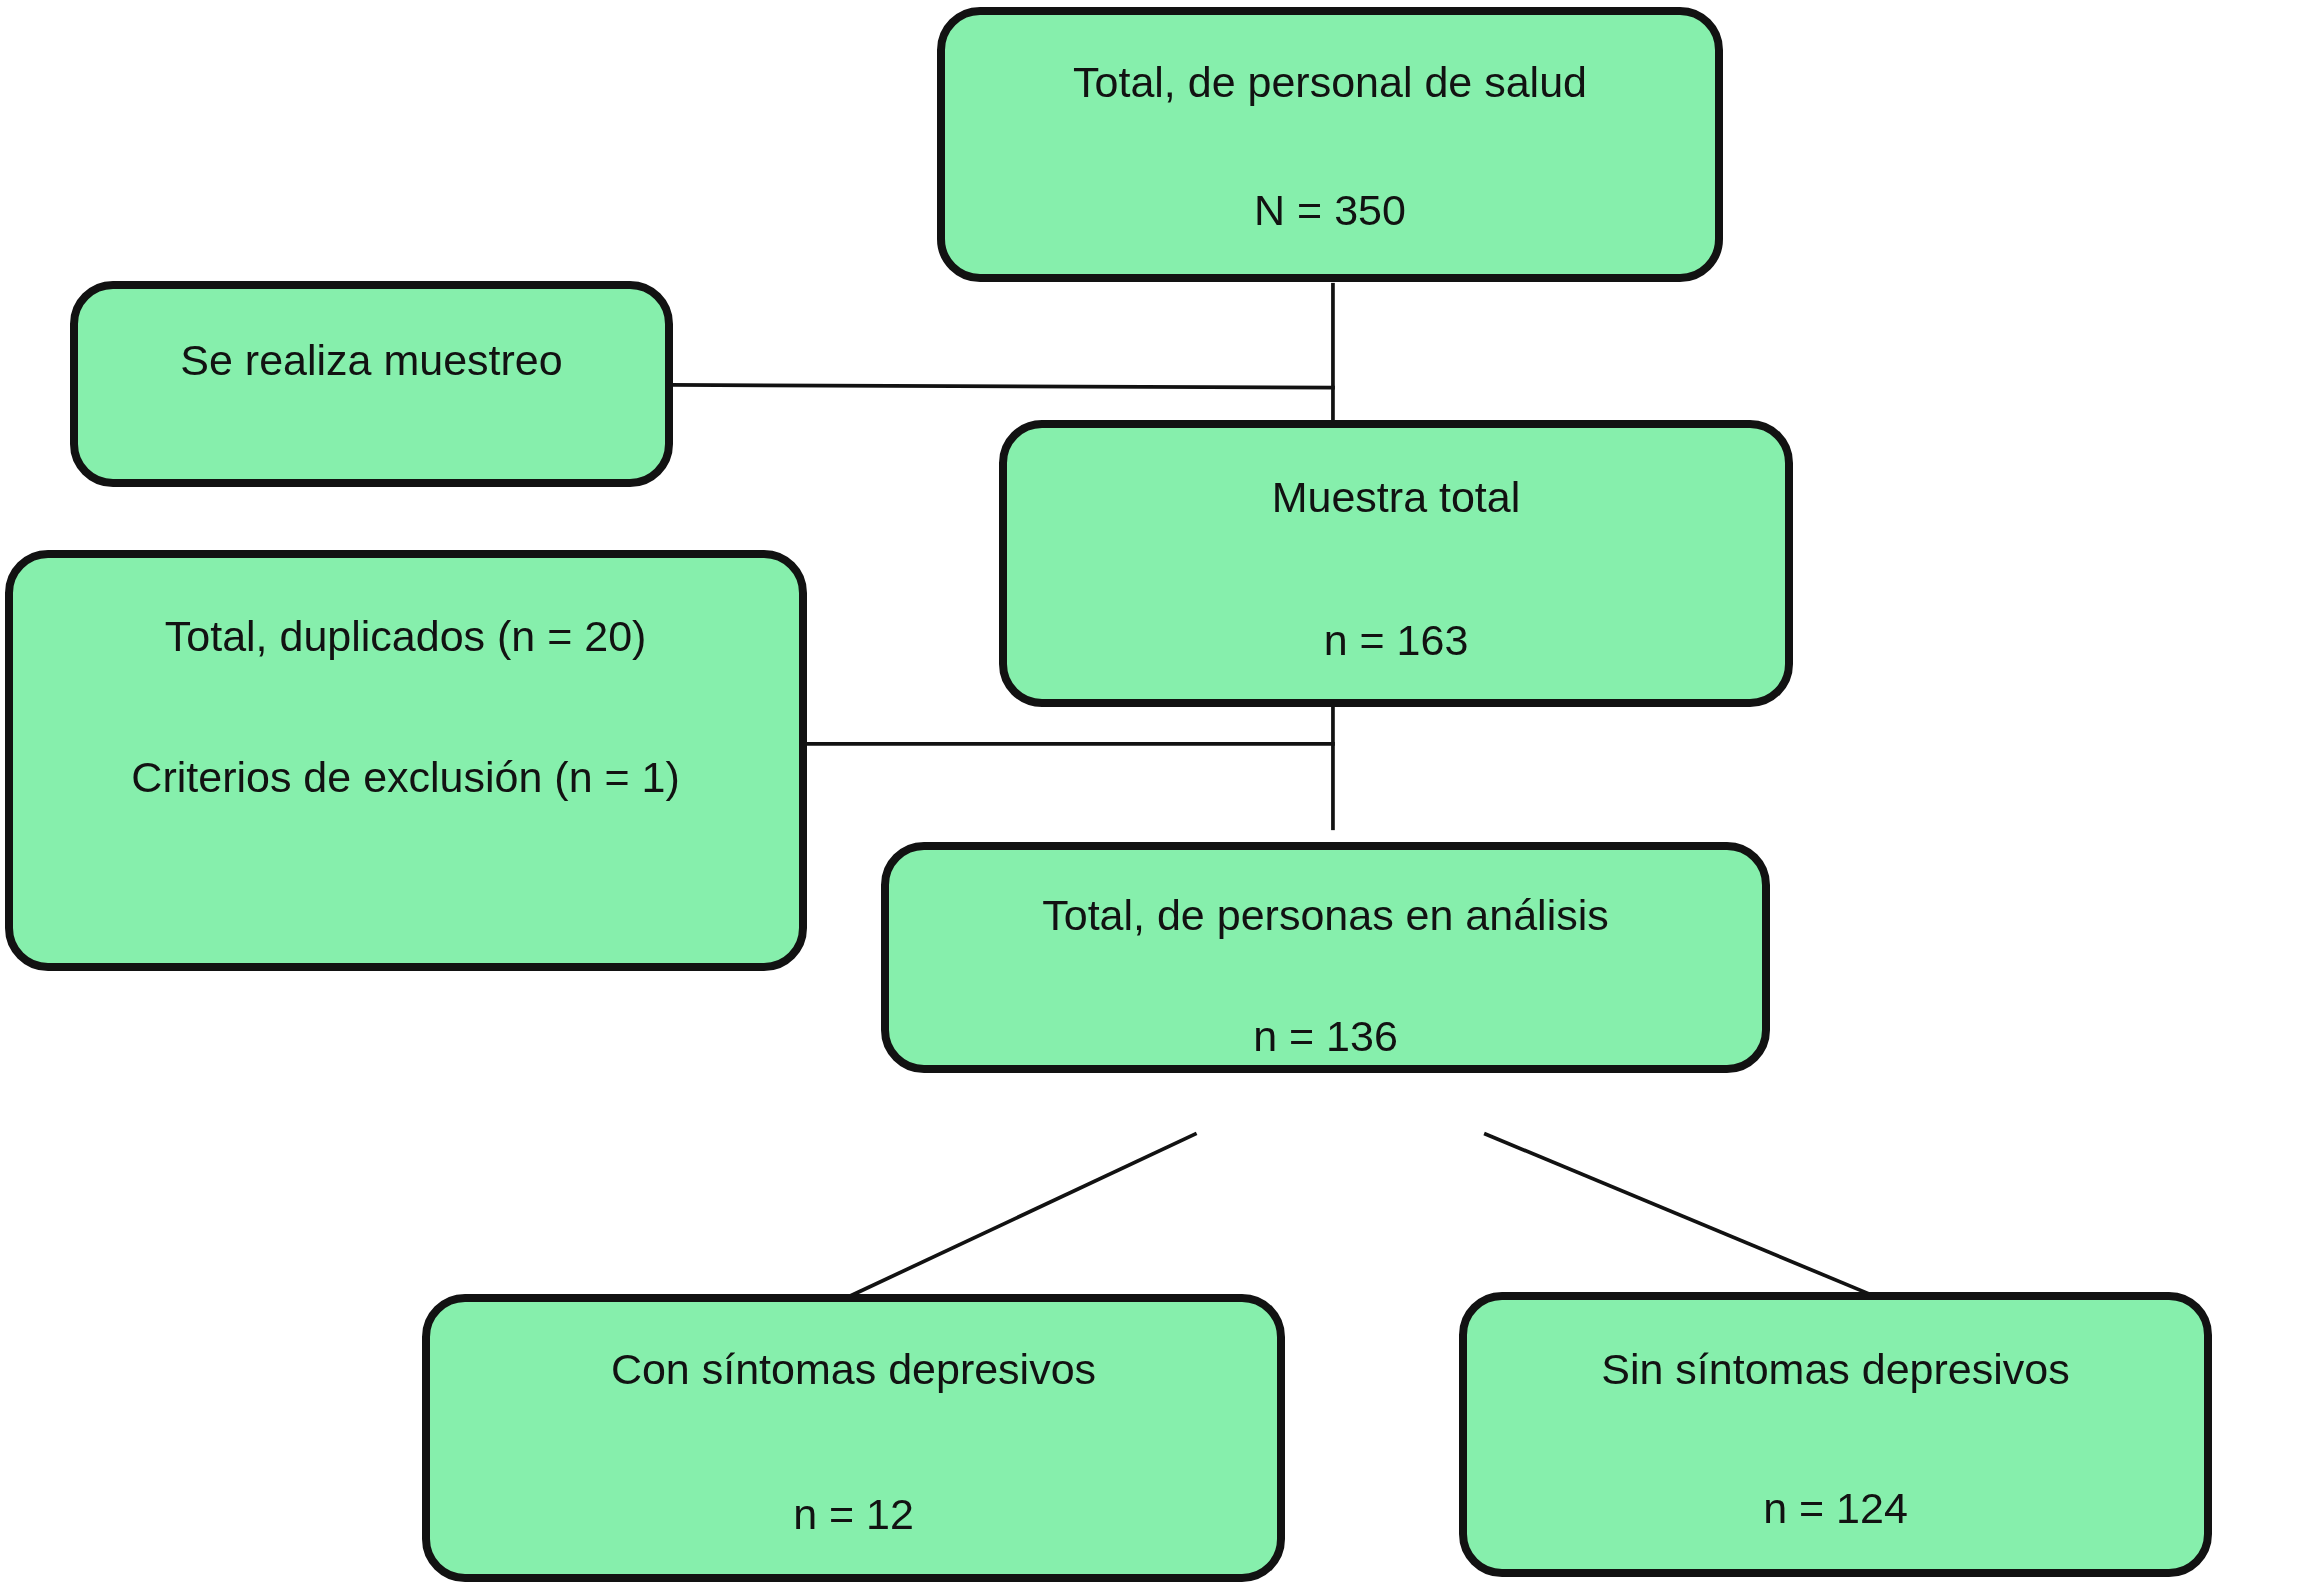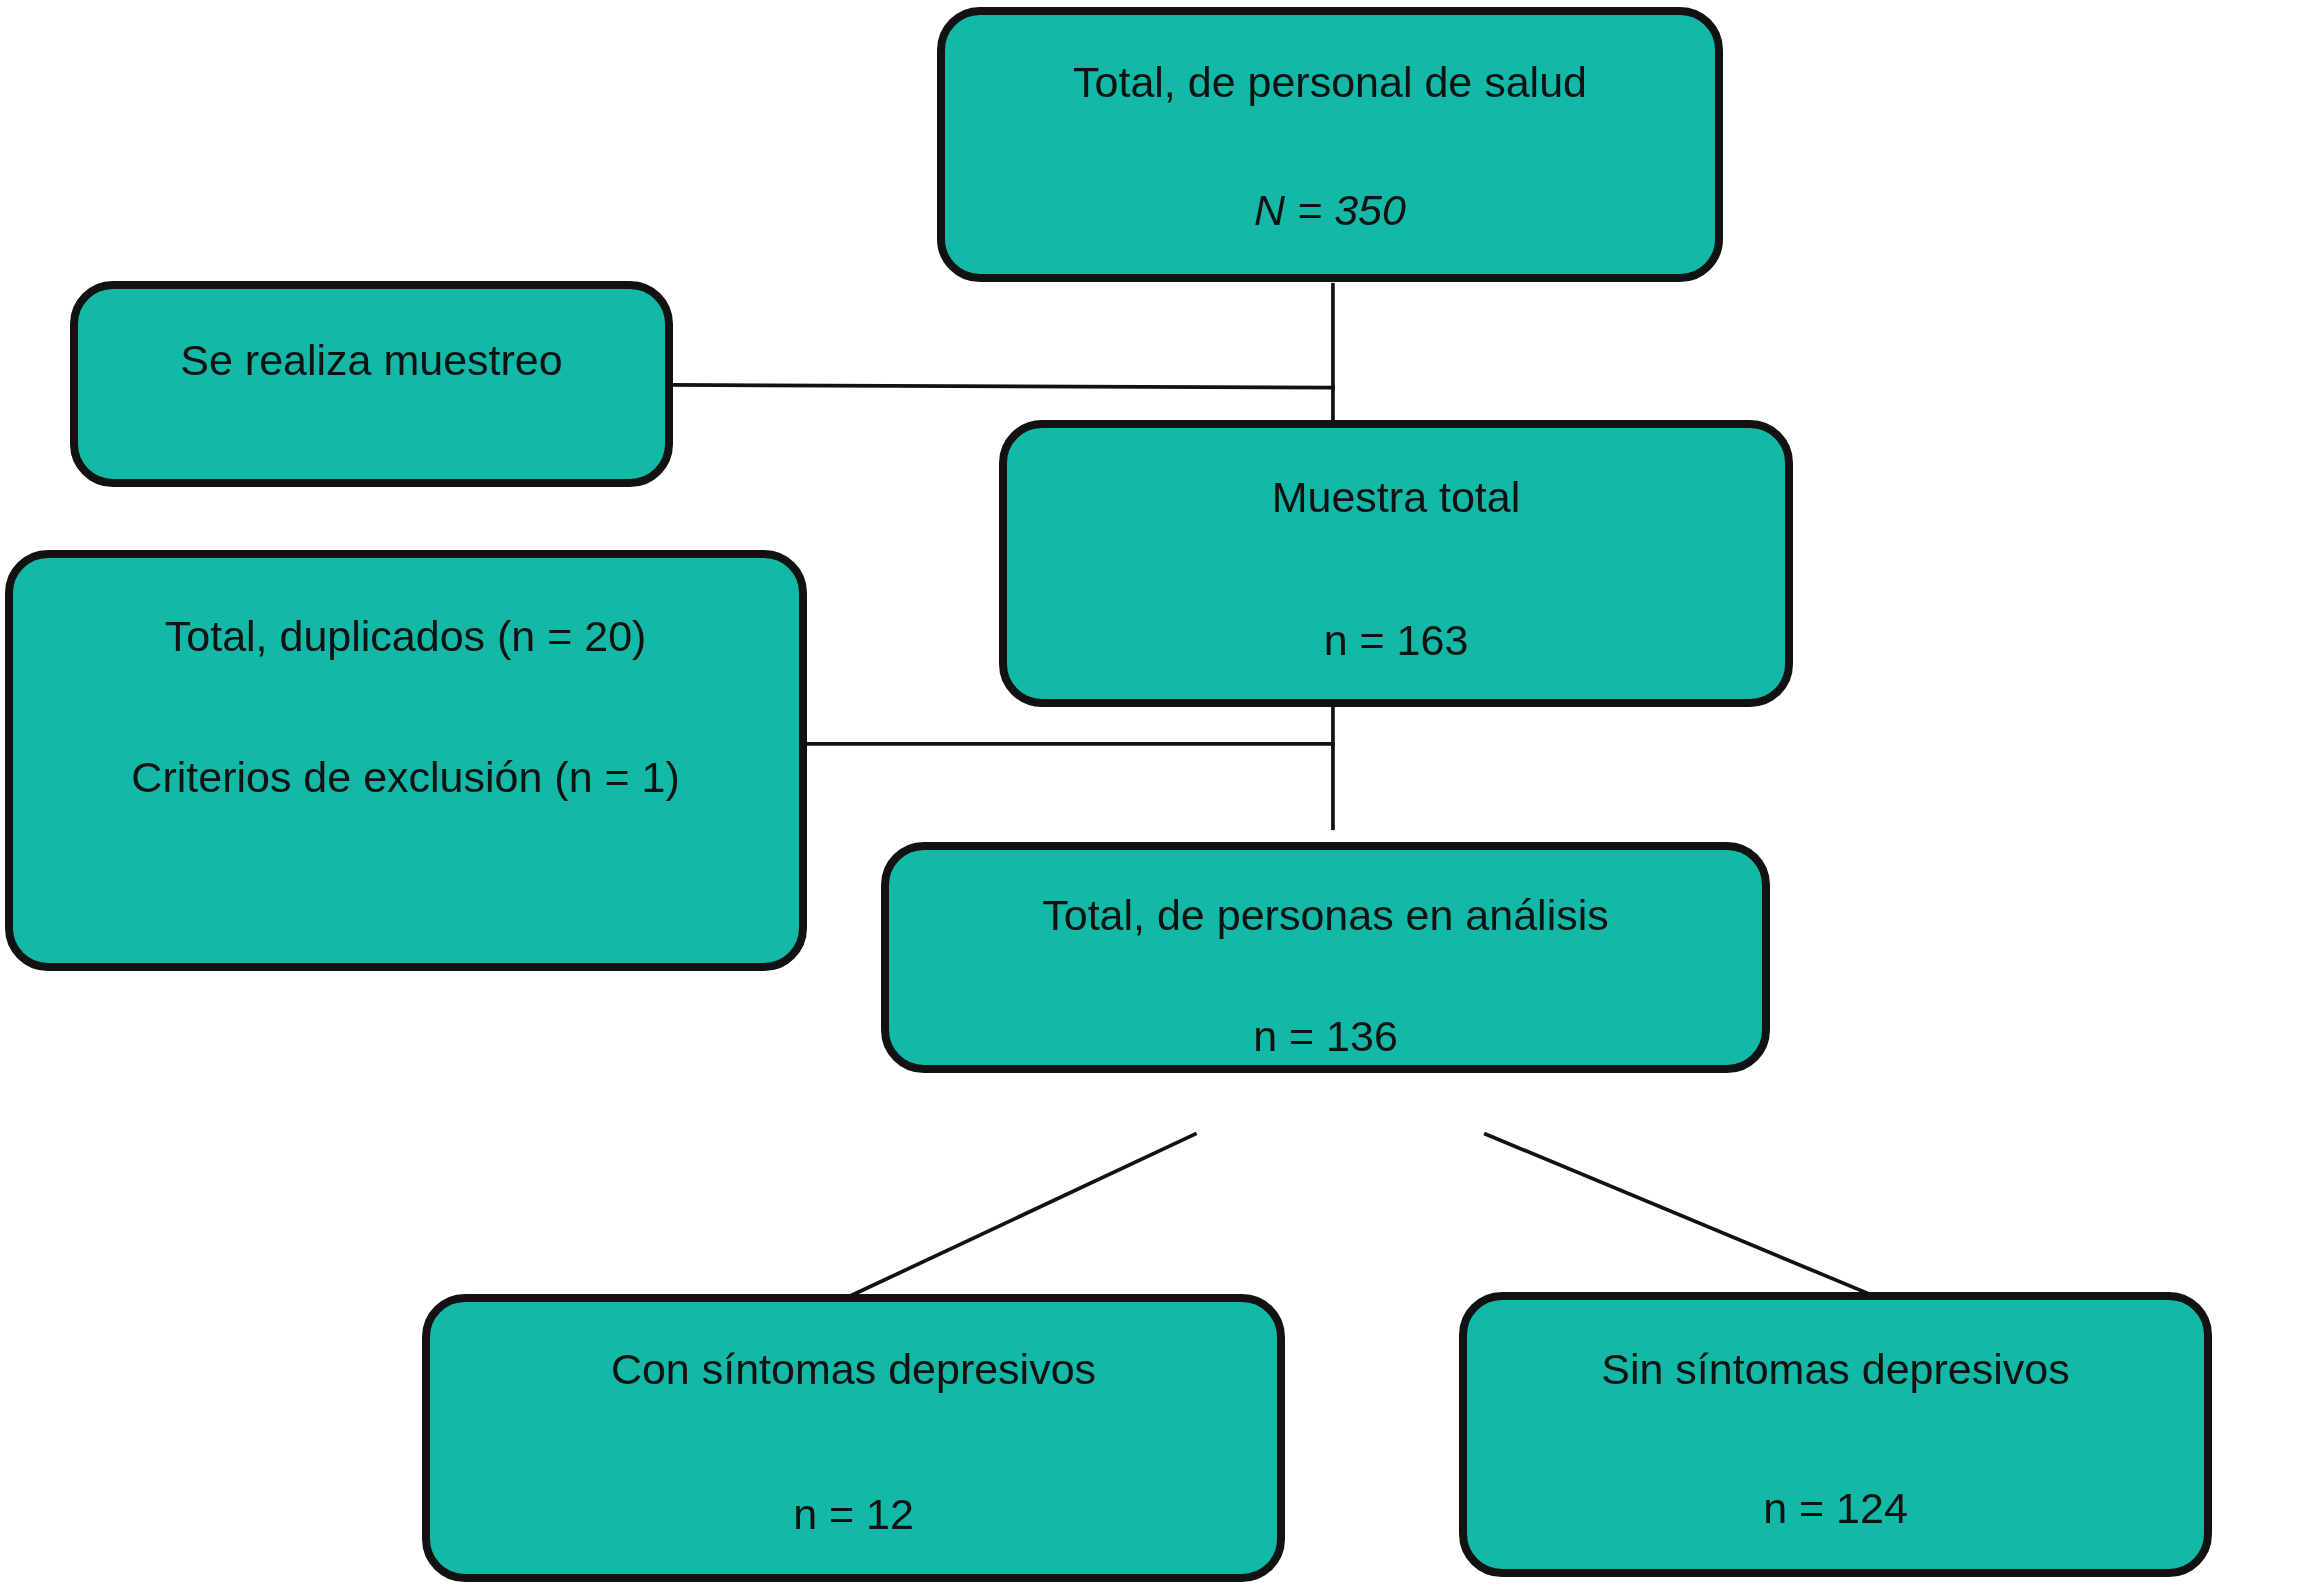--- a/index.html
+++ b/index.html
@@ -18,37 +18,37 @@
   #connectors {
     position: absolute;
     left: 0;
     top: 0;
     width: 2319px;
     height: 1587px;
   }
   .flow-box {
     position: absolute;
     box-sizing: border-box;
-    background: #14b8a6;
+    background: #86efac;
     border: 8.3px solid #121212;
     border-radius: 43px;
   }
   .box-line {
     position: absolute;
     left: 0;
     width: 100%;
     text-align: center;
     font-size: 43px;
     line-height: 52px;
     white-space: nowrap;
   }
   
   #box-total-personal { left: 937px; top: 7.4px;    width: 786px; height: 275px; }
   #box-total-personal .l1 { top: 41px; }
-  #box-total-personal .l2 { top: 169px; font-style: italic; }
+  #box-total-personal .l2 { top: 169px; }
   
   #box-se-realiza-muestreo { left: 70px; top: 281px; width: 603px; height: 206px; }
   #box-se-realiza-muestreo .l1 { top: 45px; }
   
   #box-exclusion { left: 4.6px; top: 550px; width: 802px; height: 421px; }
   #box-exclusion .l1 { top: 52px; }
   #box-exclusion .l2 { top: 193px; }
   #box-exclusion .l3 { top: 334px; }
   
   #box-muestra-total { left: 999px; top: 420px; width: 794px; height: 287px; }

